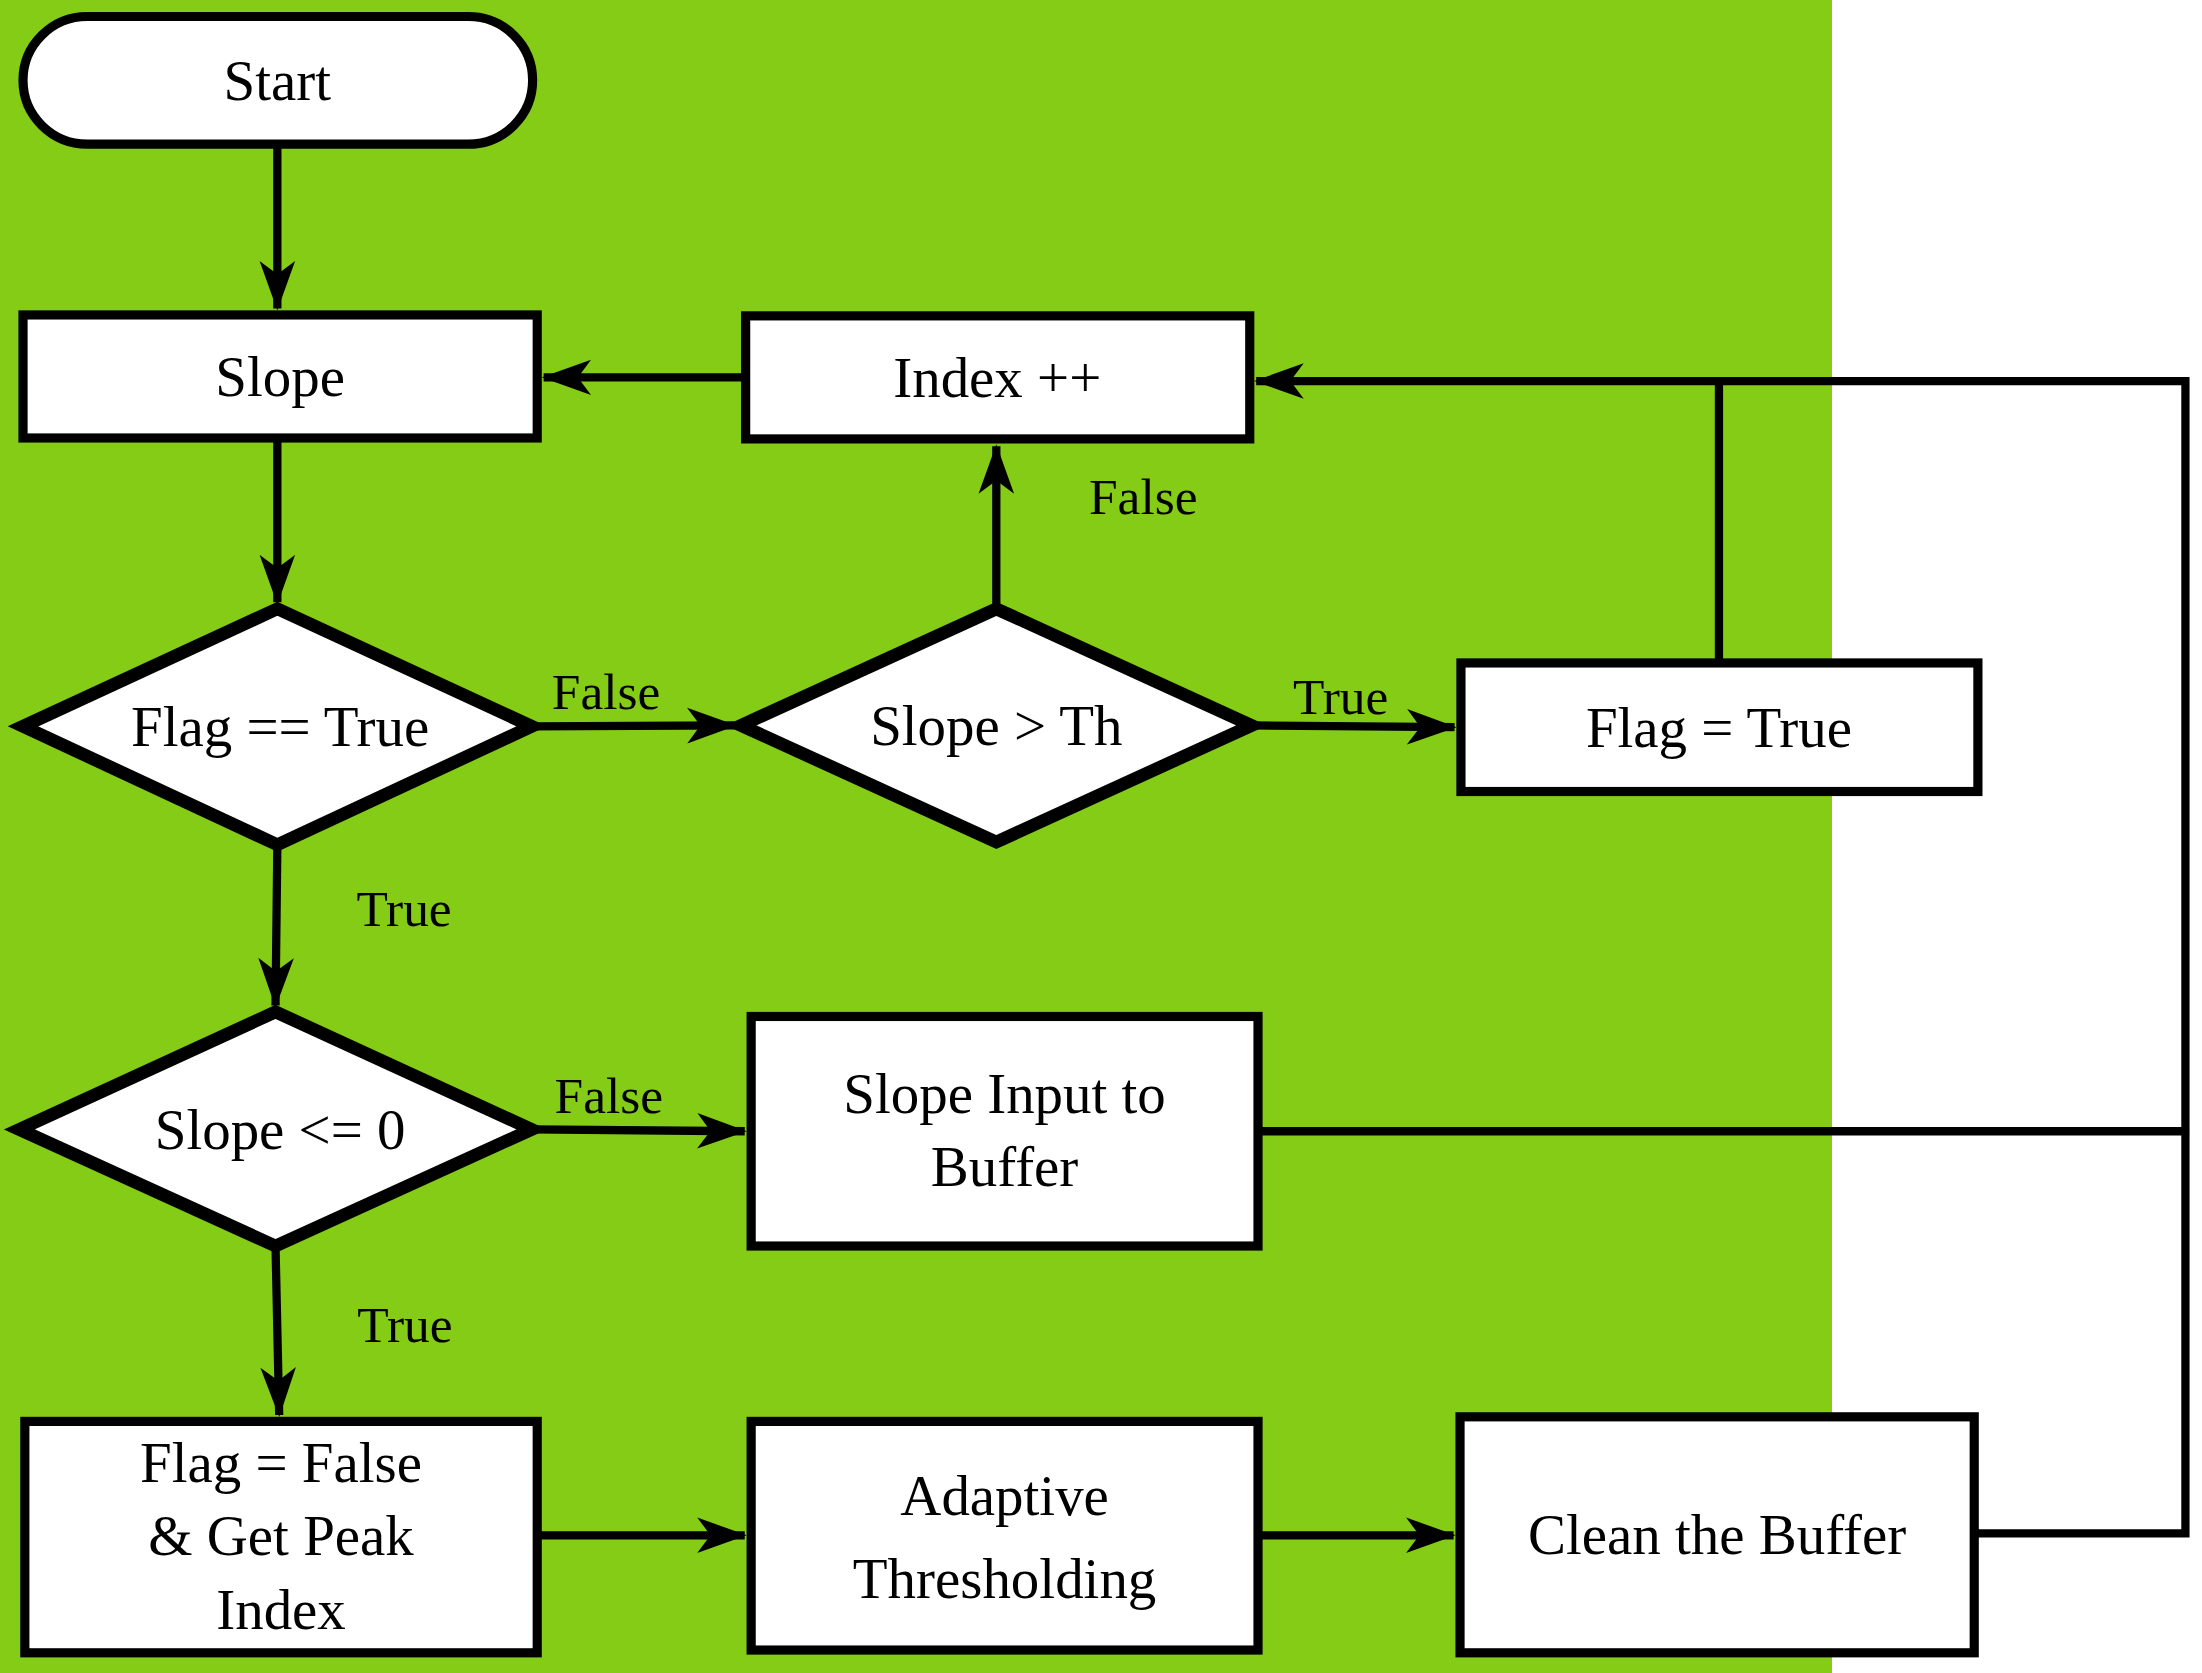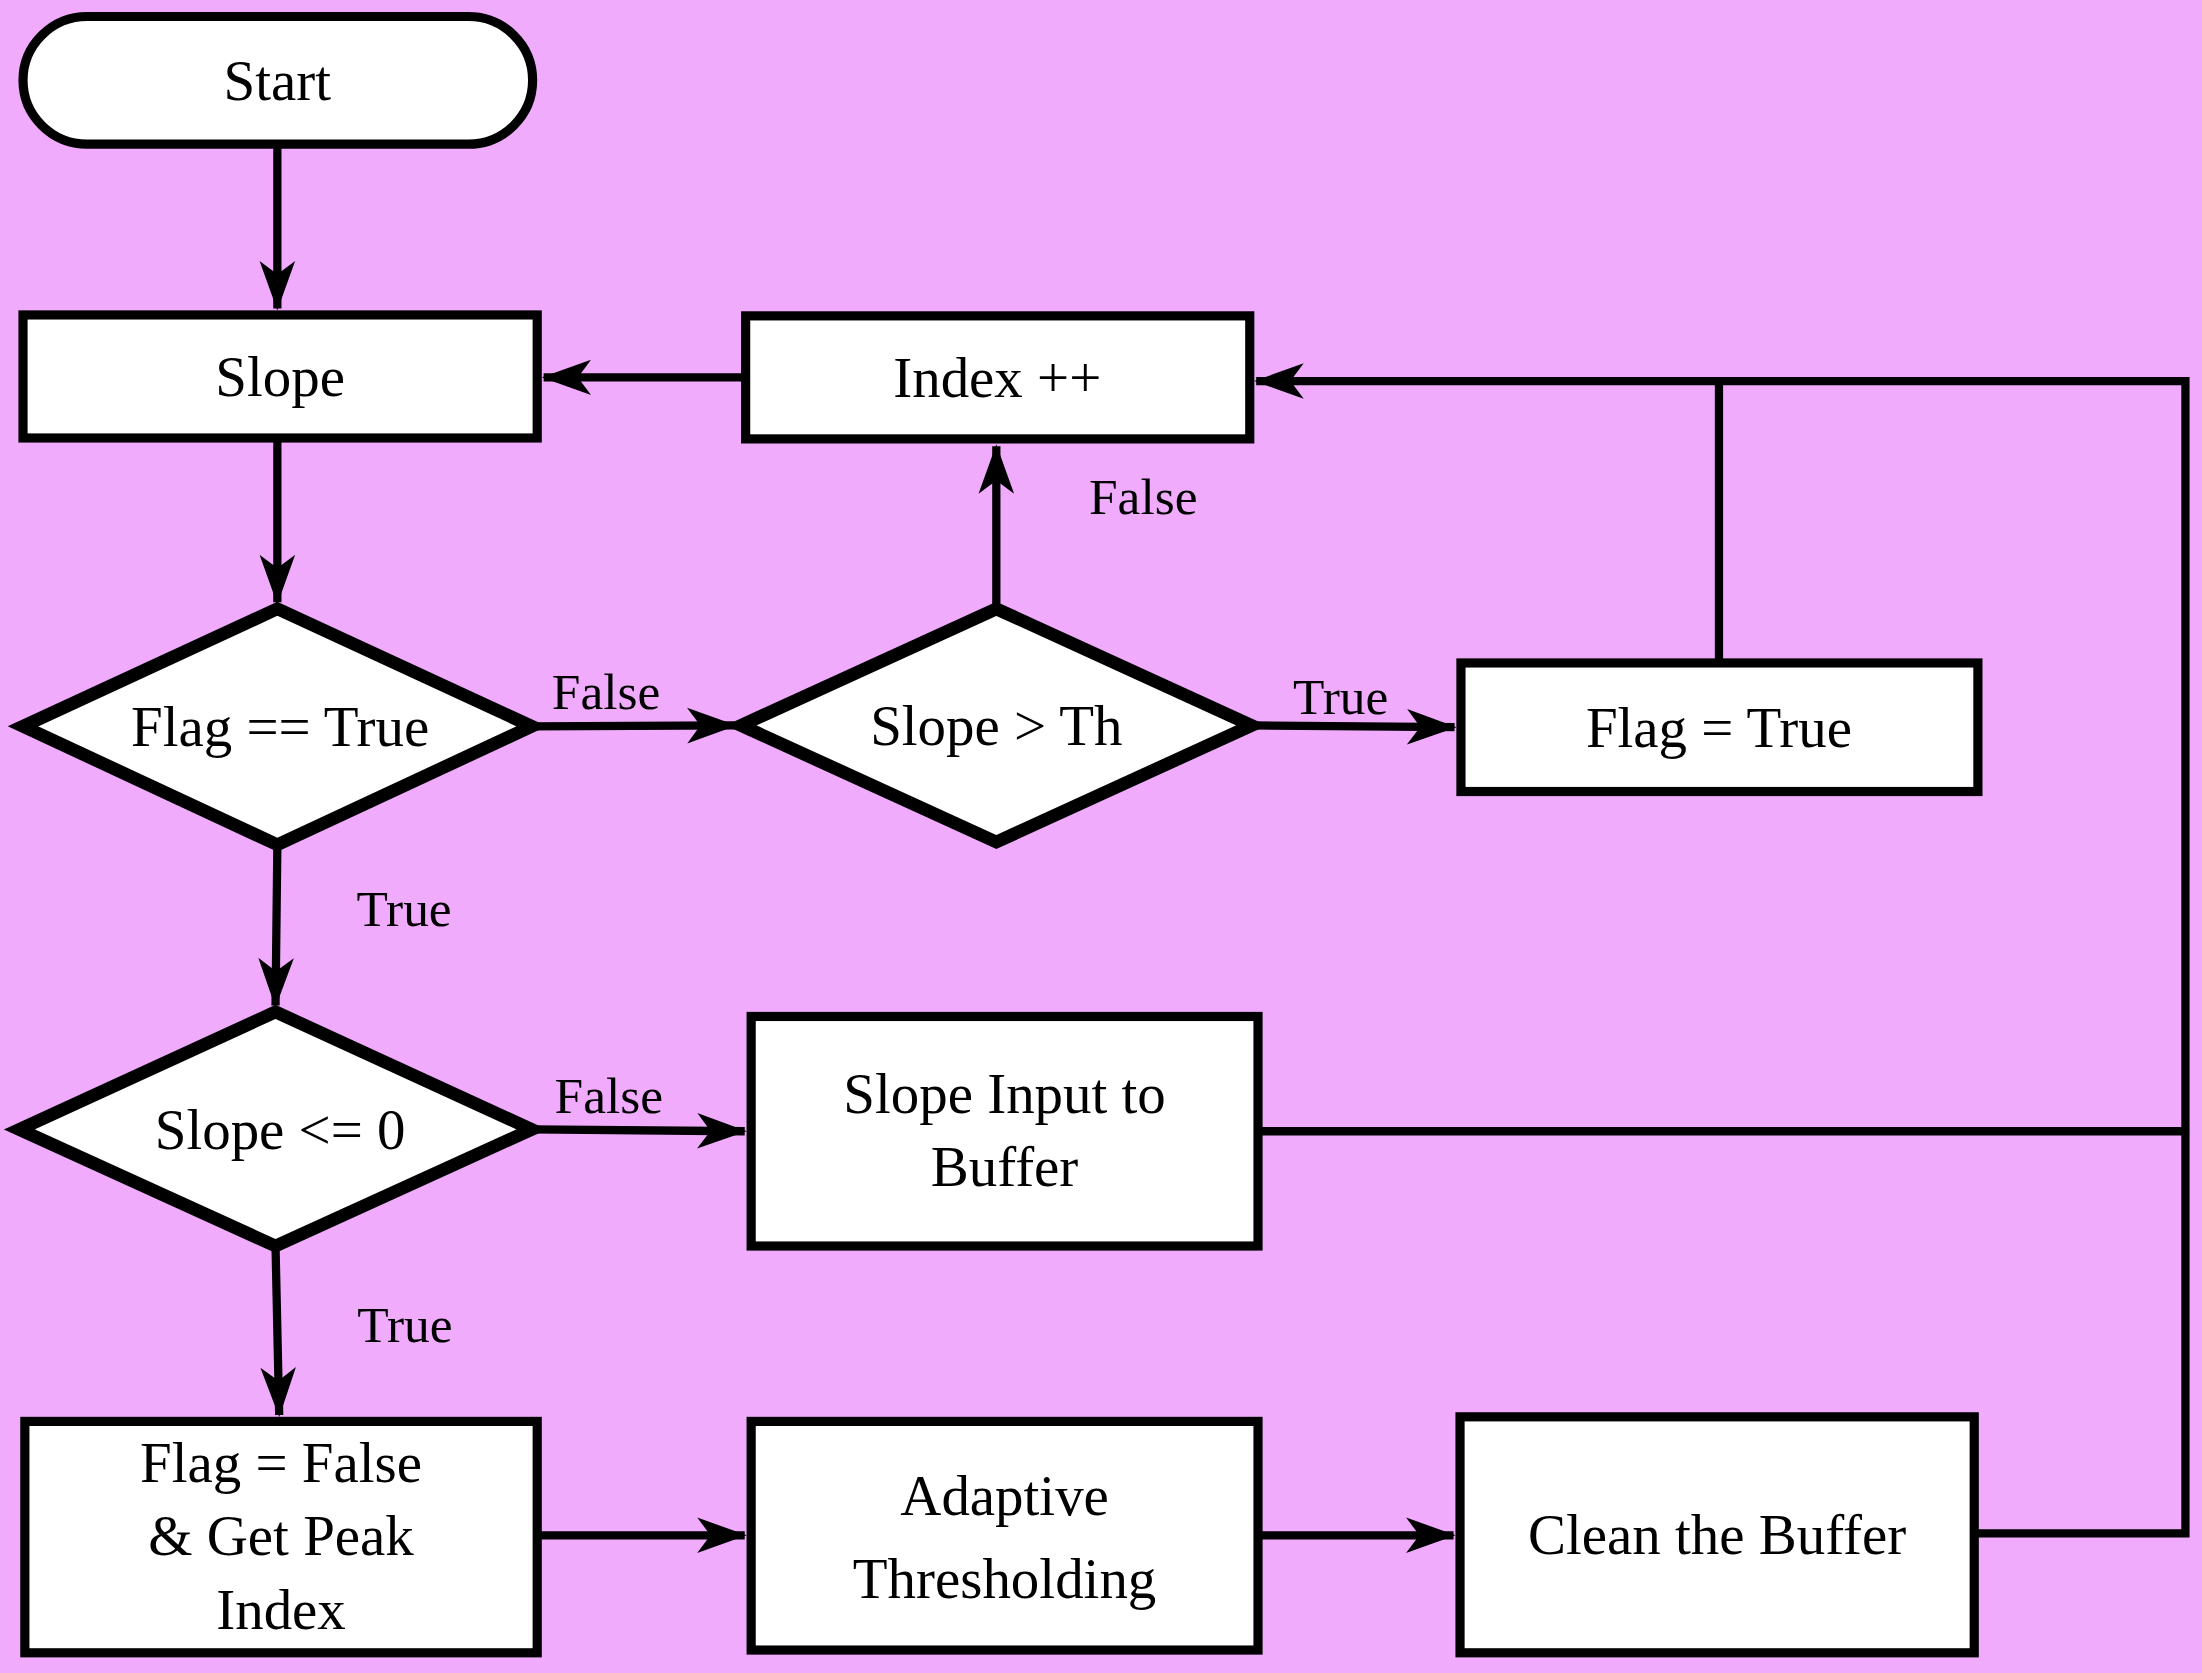--- a/index.html
+++ b/index.html
@@ -1,19 +1,19 @@
 <!DOCTYPE html>
 <html style="font-size:14.7px"><head>
 <meta charset="utf-8">
 <style>
   html,body{margin:0;padding:0;background:#ffffff;}
   .canvas{
     position:relative;
-    width:2202px;height:1673px;
-    background:#f0abfc;
+    width:1832px;height:1673px;
+    background:#84cc16;
     font-family:"Liberation Serif", serif;
   }
   svg{display:block;width:2202px;height:1673px;}
   .shape{fill:#ffffff;stroke:#000000;}
   .rect{stroke-width:10;}
   .oval{stroke-width:10;}
   .diamond{stroke-width:14;stroke-linejoin:miter;}
   .edge{fill:none;stroke:#000000;stroke-width:9;}
   .node-label{
     font-family:"Liberation Serif", serif;

